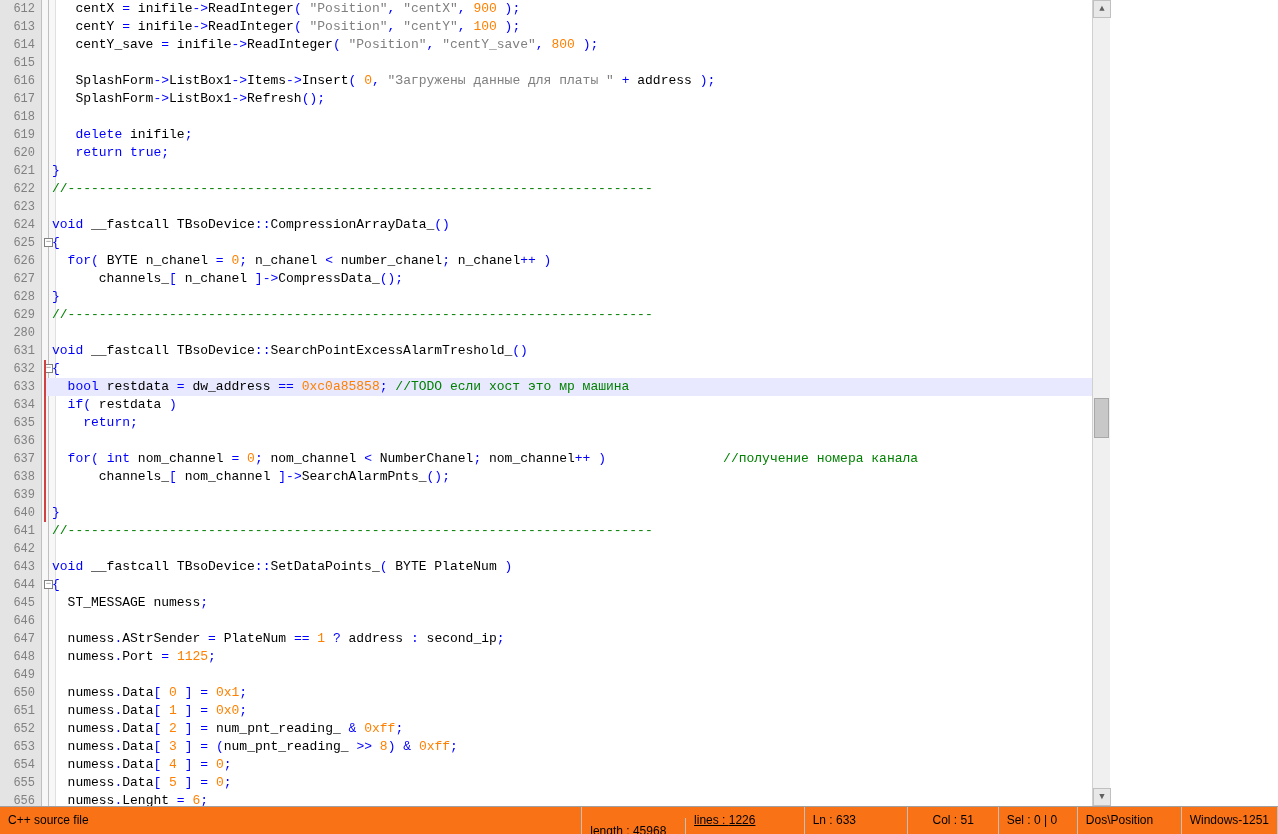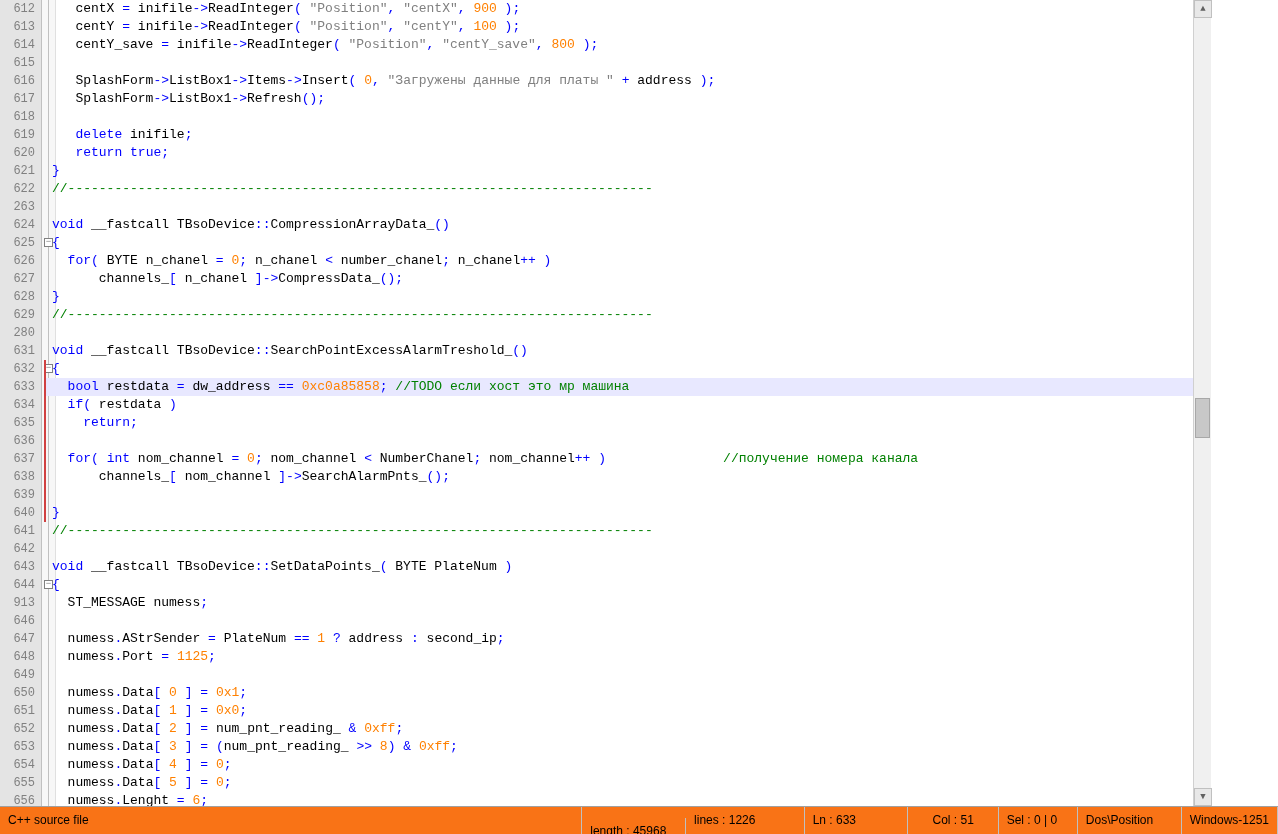--- a/index.html
+++ b/index.html
@@ -1,17 +1,17 @@
 <!DOCTYPE html>
 <html><head>
 <meta charset="utf-8">
 <style>
   * { margin:0; padding:0; box-sizing:border-box; }
   html,body { width:1278px; height:834px; font-family:"Courier New",monospace; font-size:13px; overflow:hidden; background:#fff; }
-  .editor-wrap { position:relative; width:1211px; height:806px;text-decoration:underline; }
+  .editor-wrap { position:relative; width:1110px; height:806px;text-decoration:underline; }
   .gutter { position:absolute; left:0; top:0; width:42px; height:100%; background:#e4e4e4; border-right:1px solid #c0c0c0; }
   .gutter .ln { height:18px; line-height:18px; text-align:right; padding-right:6px; color:#808080; font-size:12px; }
   .fold-col { position:absolute; left:42px; top:0; width:14px; height:100%; background:#f7f7f7; border-right:1px solid #e0e0e0; }
   .fold-col .cell { height:18px; position:relative; }
   .fold-col .vline { position:absolute; left:6px; top:0; width:1px; height:18px; background:#c0c0c0; }
   .fold-col .box { position:absolute; left:2px; top:4px; width:9px; height:9px; border:1px solid #808080; background:#fff; font-size:9px; line-height:7px; text-align:center; color:#808080; }
   .code { position:absolute; left:44px; top:0; right:18px; height:100%; overflow:hidden; white-space:pre; }
   .code .row { height:18px; line-height:18px; color:#000; padding-left:8px; position:relative; }
   .code .row.hl { background:#e8e8ff; }
   .code .chgbar { position:absolute; left:0; top:0; width:2px; height:18px; }
@@ -22,21 +22,21 @@
   .c { color:#008000; }
   .vscroll { position:absolute; right:0; top:0; width:18px; height:806px; background:#f0f0f0; border-left:1px solid #d0d0d0; }
   .vscroll .btn { width:18px; height:18px; background:#e8e8e8; border:1px solid #c0c0c0; font-size:9px; text-align:center; line-height:16px; color:#606060; }
   .vscroll .track { position:absolute; left:0; top:18px; right:0; bottom:18px; }
   .vscroll .thumb { position:absolute; left:1px; right:1px; background:#c8c8c8; border:1px solid #a8a8a8; top:380px; height:40px; }
   .vscroll .btn.bot { position:absolute; bottom:0; }
   .status { position:absolute; left:0; bottom:0; width:1278px; height:28px; background:#f97316; border-top:1px solid #a0a0a0; display:flex; font-family:"Segoe UI",Tahoma,sans-serif; font-size:12px; line-height:27px; color:#000; }
   .status .panel { border-right:1px solid #c0c0c0; padding:0 8px; white-space:nowrap; }
   .status .panel.lang { width:590px; }
   .status .panel.len  { width:105px;margin-top:11px; }
-  .status .panel.lines{ width:120px; }
+  .status .panel.lines{ width:120px;text-decoration:underline; }
   .status .panel.pos  { width:105px; }
   .status .panel.col  { width:75px;margin-left:16px; }
   .status .panel.sel  { width:80px; }
   .status .panel.eol  { width:105px; }
   .status .panel.enc  { flex:1; }
 </style>
 </head>
 <body>
 
 <div class="editor-wrap">
@@ -45,21 +45,21 @@
       <div class="ln">613</div>
       <div class="ln">614</div>
       <div class="ln">615</div>
       <div class="ln">616</div>
       <div class="ln">617</div>
       <div class="ln">618</div>
       <div class="ln">619</div>
       <div class="ln">620</div>
       <div class="ln">621</div>
       <div class="ln">622</div>
-      <div class="ln">263</div>
+      <div class="ln">623</div>
       <div class="ln">624</div>
       <div class="ln">625</div>
       <div class="ln">626</div>
       <div class="ln">627</div>
       <div class="ln">628</div>
       <div class="ln">629</div>
       <div class="ln">280</div>
       <div class="ln">631</div>
       <div class="ln">632</div>
       <div class="ln">633</div>
@@ -67,21 +67,21 @@
       <div class="ln">635</div>
       <div class="ln">636</div>
       <div class="ln">637</div>
       <div class="ln">638</div>
       <div class="ln">639</div>
       <div class="ln">640</div>
       <div class="ln">641</div>
       <div class="ln">642</div>
       <div class="ln">643</div>
       <div class="ln">644</div>
-      <div class="ln">913</div>
+      <div class="ln">645</div>
       <div class="ln">646</div>
       <div class="ln">647</div>
       <div class="ln">648</div>
       <div class="ln">649</div>
       <div class="ln">650</div>
       <div class="ln">651</div>
       <div class="ln">652</div>
       <div class="ln">653</div>
       <div class="ln">654</div>
       <div class="ln">655</div>

